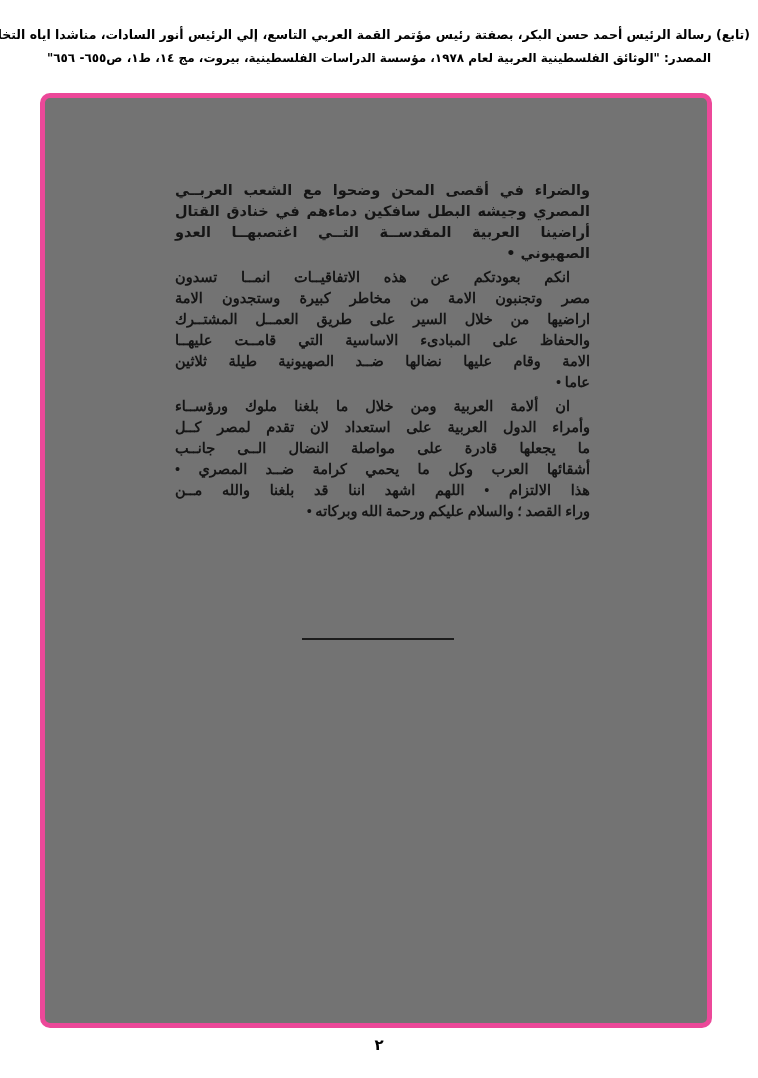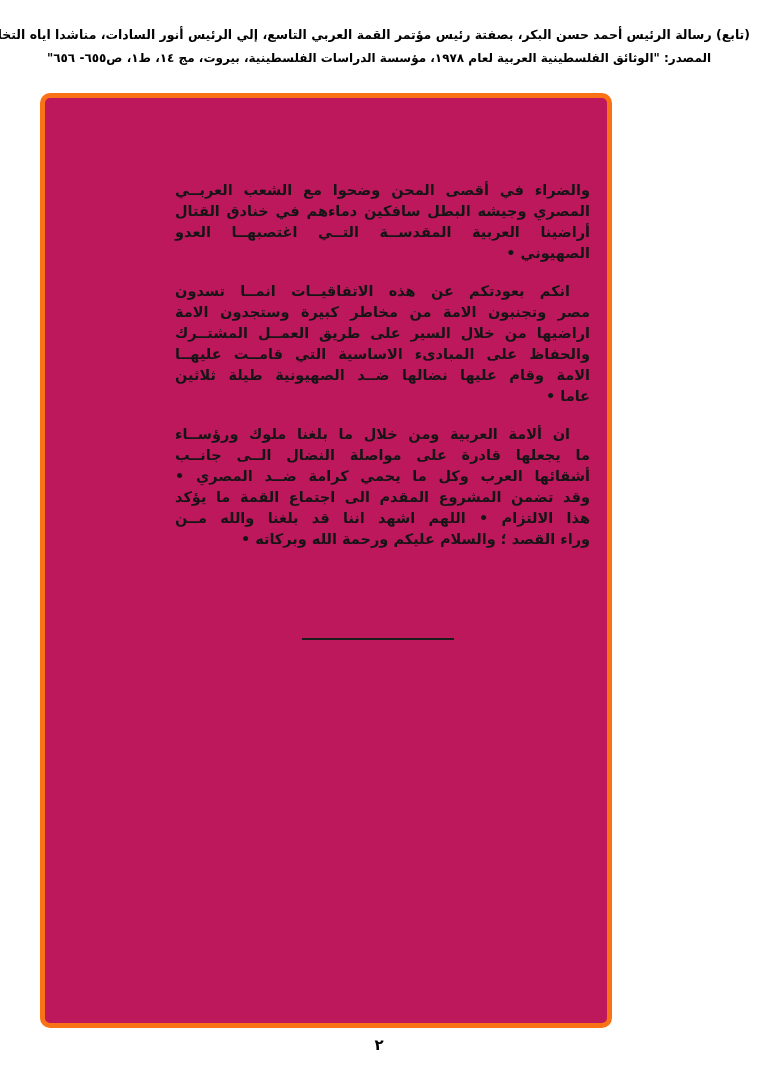--- a/index.html
+++ b/index.html
@@ -30,39 +30,39 @@
   .header .h2 {
     font-size: 12px;
     line-height: 20px;
     margin-top: 3px;
   }
 
   
   .frame {
     position: absolute;
     left: 40px; top: 93px;
-    width: 572px; height: 935px;
+    width: 672px; height: 935px;
     box-sizing: border-box;
-    border: 5px solid #f97316;
+    border: 5px solid #ec4899;
     border-radius: 10px;
-    background: #be185d;
+    background: #737373;
   }
 
   
   .textblock {
     position: absolute;
     left: 130px; top: 82px;
     width: 415px;
     direction: rtl;
     font-size: 14.5px;
     font-weight: 600;
     line-height: 21px;
     color: #151515;
   }
-  .para + .para { margin-top: 17px; }
+  .para + .para { margin-top: 3px; font-family: Liberation Serif, serif; }
   .line {
     text-align: justify;
     text-align-last: justify;
     white-space: normal;
   }
   .line.end {
     text-align: left;
     text-align-last: right;
   }
   .line.ind { text-indent: 20px; }
@@ -108,23 +108,23 @@
       <div class="line ind">انكم بعودتكم عن هذه الاتفاقيــات انمــا تسدون</div>
       <div class="line">مصر وتجنبون الامة من مخاطر كبيرة وستجدون الامة</div>
       <div class="line">اراضيها من خلال السير على طريق العمــل المشتــرك</div>
       <div class="line">والحفاظ على المبادىء الاساسية التي قامــت عليهــا</div>
       <div class="line">الامة وقام عليها نضالها ضــد الصهيونية طيلة ثلاثين</div>
       <div class="line end">عاما •</div>
     </div>
 
     <div class="para">
       <div class="line ind">ان ألامة العربية ومن خلال ما بلغنا ملوك ورؤســاء</div>
+      <div class="line">وأمراء الدول العربية على استعداد لان تقدم لمصر كــل</div>
       <div class="line">ما يجعلها قادرة على مواصلة النضال الــى جانــب</div>
       <div class="line">أشقائها العرب وكل ما يحمي كرامة ضــد المصري •</div>
-      <div class="line">وقد تضمن المشروع المقدم الى اجتماع القمة ما يؤكد</div>
       <div class="line">هذا الالتزام • اللهم اشهد اننا قد بلغنا والله مــن</div>
       <div class="line end">وراء القصد ؛ والسلام عليكم ورحمة الله وبركاته •</div>
     </div>
 
   </div>
 
   <div class="divider"></div>
 
 </div>
 

